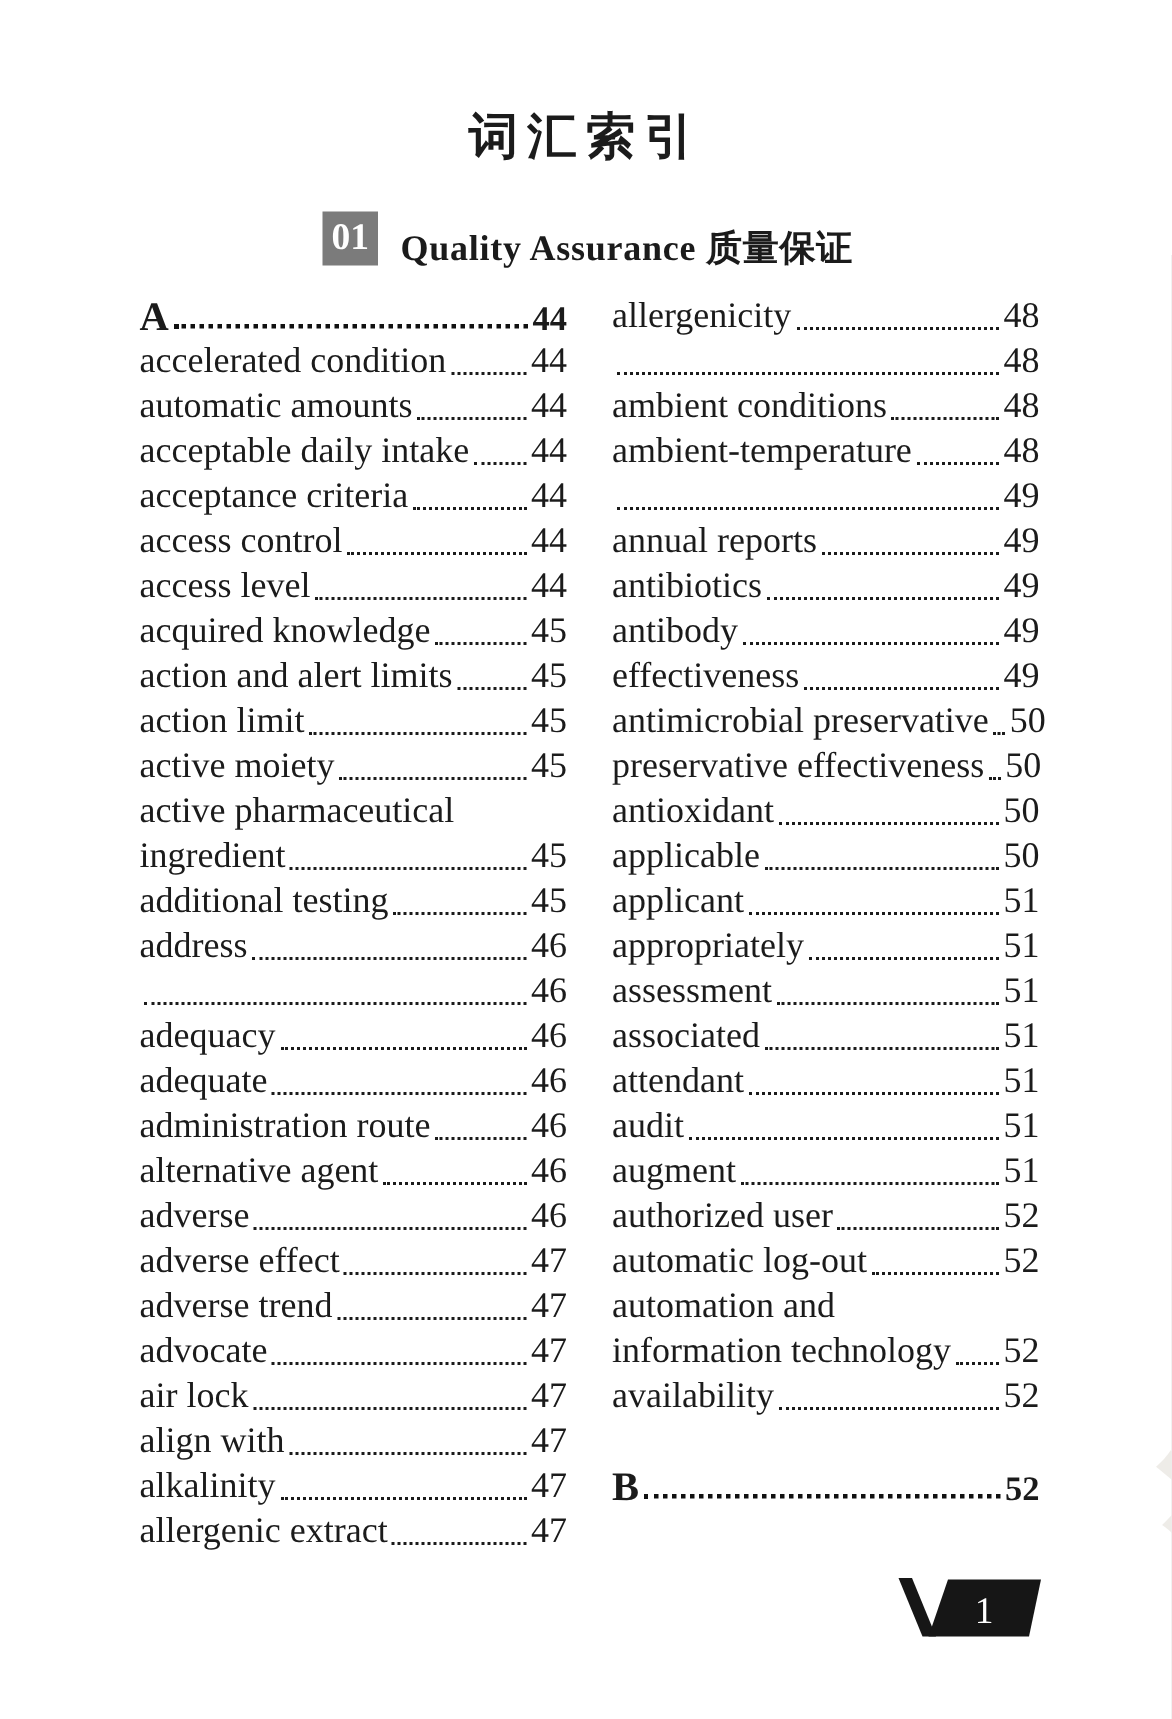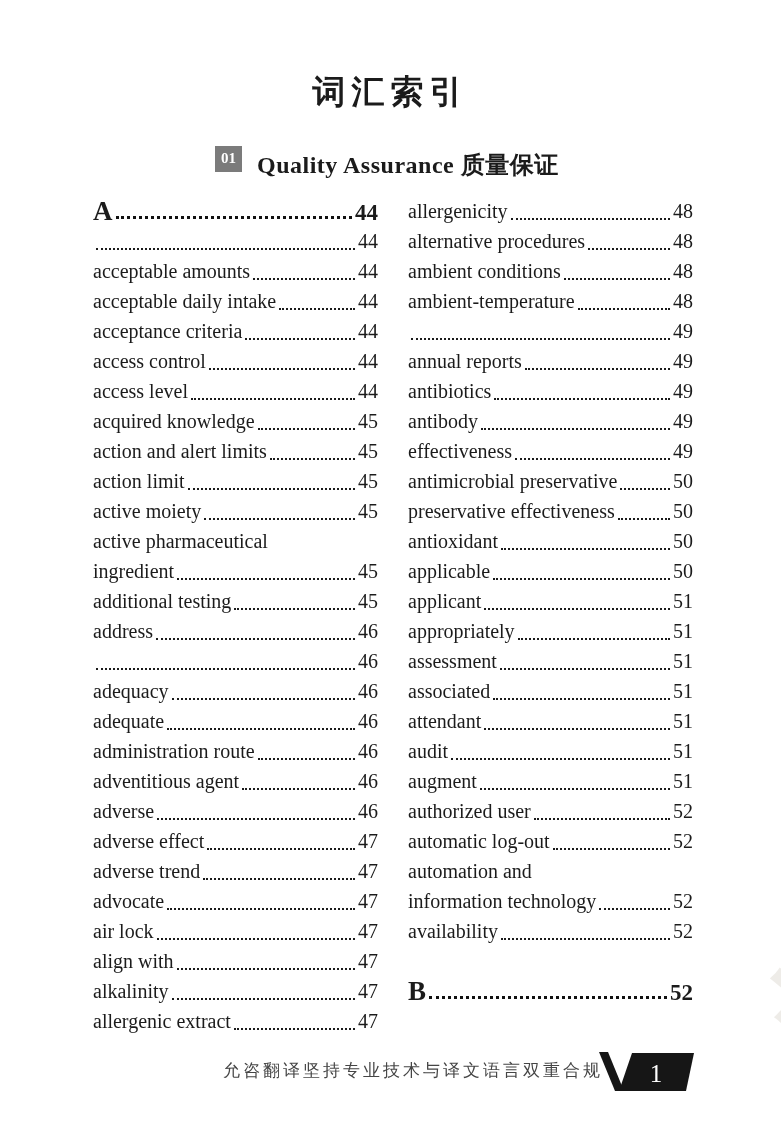--- a/index.html
+++ b/index.html
@@ -24,21 +24,21 @@
   .section-heading{
     display:flex;
     align-items:center;
     gap:15px;
     margin:27px 0 0 215px;
   }
   .num-box{
     background:#7b7b7b;
     color:#ffffff;
     font-weight:bold;
-    font-size:15px;
+    font-size:25px;
     line-height:1;
     padding:5px 6px 6px;
   }
   .section-title{
     font-size:24px;
     font-weight:bold;
     letter-spacing:0.5px;
     white-space:nowrap;
     margin-top:12px;
   }
@@ -46,21 +46,21 @@
     display:flex;
     gap:30px;
     padding:0 88px 0 93px;
     margin-top:15px;
   }
   .col{flex:1;min-width:0;}
   .row{
     display:flex;
     align-items:baseline;
     height:30px;
-    font-size:20px;
+    font-size:24px;
     line-height:30px;
   }
   .row .label{white-space:nowrap;}
   .row .pg{white-space:nowrap;text-align:right;}
   .row .dots{
     flex:1;
     align-self:flex-end;
     border-bottom:2.4px dotted #1b1b1b;
     margin:0 3px 6px 3px;
     min-width:8px;
@@ -107,25 +107,26 @@
   </div>
 
   <div class="columns">
     <div class="col">
         <div class="row letter">
           <span class="label">A</span>
           <span class="dots"></span>
           <span class="pg">44</span>
         </div>
         <div class="row">
-          <span class="dots"></span>
-          <span class="pg">44</span>
-        </div>
-        <div class="row">
-          <span class="label">acceptable amounts</span>
+          <span class="label">accelerated condition</span>
+          <span class="dots"></span>
+          <span class="pg">44</span>
+        </div>
+        <div class="row">
+          <span class="label">automatic amounts</span>
           <span class="dots"></span>
           <span class="pg">44</span>
         </div>
         <div class="row">
           <span class="label">acceptable daily intake</span>
           <span class="dots"></span>
           <span class="pg">44</span>
         </div>
         <div class="row">
           <span class="label">acceptance criteria</span>
@@ -193,21 +194,21 @@
           <span class="label">adequate</span>
           <span class="dots"></span>
           <span class="pg">46</span>
         </div>
         <div class="row">
           <span class="label">administration route</span>
           <span class="dots"></span>
           <span class="pg">46</span>
         </div>
         <div class="row">
-          <span class="label">adventitious agent</span>
+          <span class="label">alternative agent</span>
           <span class="dots"></span>
           <span class="pg">46</span>
         </div>
         <div class="row">
           <span class="label">adverse</span>
           <span class="dots"></span>
           <span class="pg">46</span>
         </div>
         <div class="row">
           <span class="label">adverse effect</span>
@@ -245,21 +246,20 @@
           <span class="pg">47</span>
         </div>
       </div>
     <div class="col">
         <div class="row">
           <span class="label">allergenicity</span>
           <span class="dots"></span>
           <span class="pg">48</span>
         </div>
         <div class="row">
-          <span class="label">alternative procedures</span>
           <span class="dots"></span>
           <span class="pg">48</span>
         </div>
         <div class="row">
           <span class="label">ambient conditions</span>
           <span class="dots"></span>
           <span class="pg">48</span>
         </div>
         <div class="row">
           <span class="label">ambient-temperature</span>
@@ -371,21 +371,20 @@
         <div class="row letter gap">
           <span class="label">B</span>
           <span class="dots"></span>
           <span class="pg">52</span>
         </div>
       </div>
   </div>
 
   <div class="watermark">校对稿</div>
 
-  <div class="footer-slogan">允咨翻译坚持专业技术与译文语言双重合规</div>
 
   <svg class="ribbon" width="110" height="46" viewBox="0 0 110 46">
     <polygon points="6,3 15,3 31,42 22,42" fill="#161616"></polygon>
     <polygon points="39,4 101,4 93,42 26,42" fill="#161616"></polygon>
     <text x="63" y="33" text-anchor="middle" font-size="25" fill="#ffffff" font-family="Liberation Serif, serif">1</text>
   </svg>
 
 </div>
 
 </body></html>

